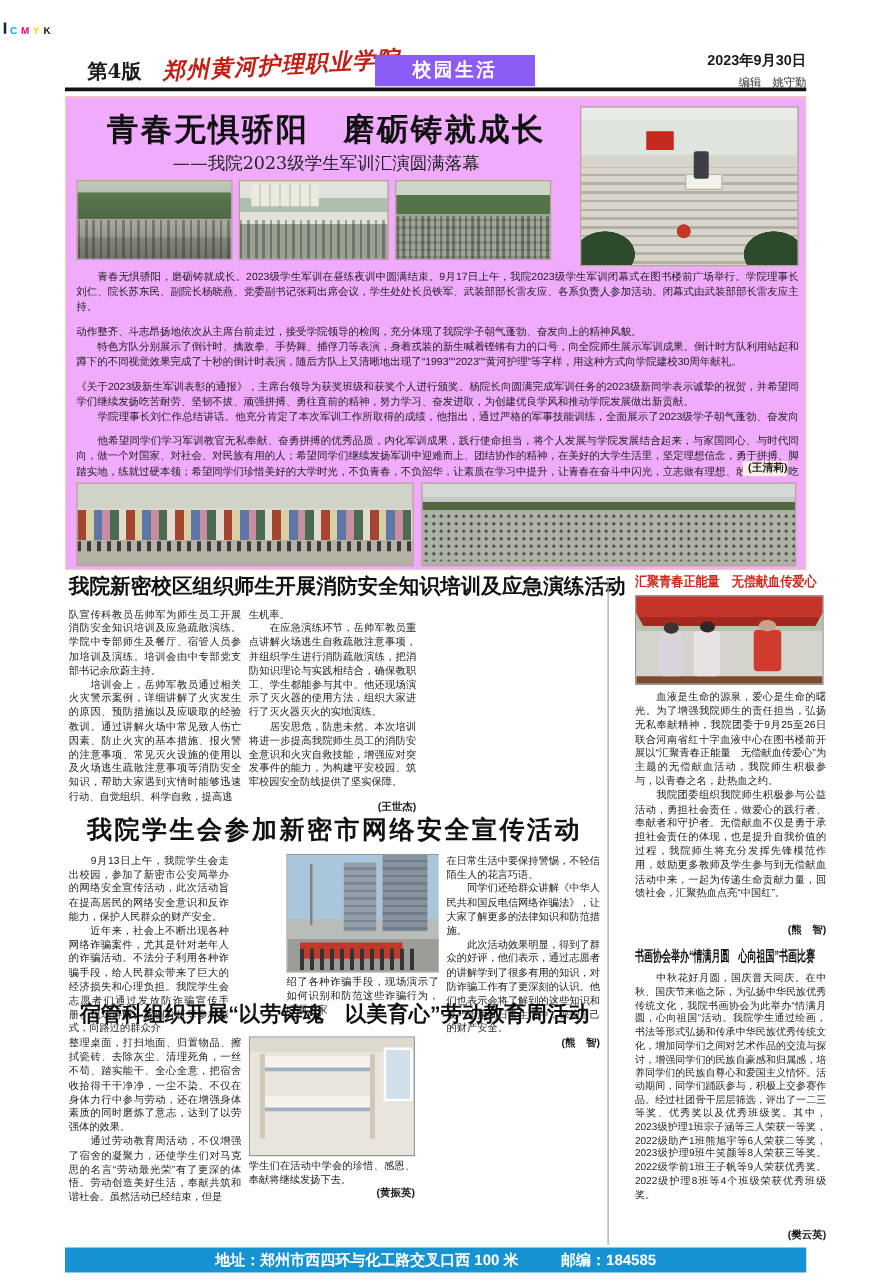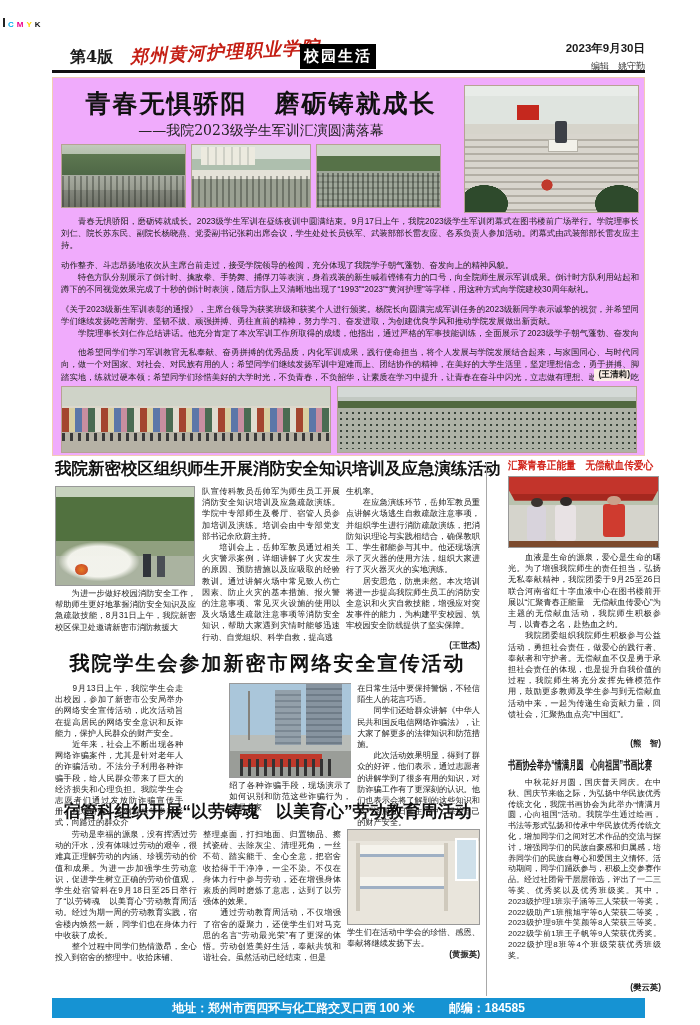--- a/index.html
+++ b/index.html
@@ -6,22 +6,22 @@
   #page{position:relative;width:700px;height:1025px;background:#fff;overflow:hidden;
         font-family:"Liberation Sans",sans-serif;color:#1a1a1a;}
   
   .cmyk{position:absolute;left:3px;top:2px;font-size:8px;font-weight:bold;letter-spacing:3px;margin-top:16px;}
   .cmyk .bar{display:inline-block;width:2px;height:9px;background:#222;margin-right:3px;}
   .c-c{color:#00aeef}.c-m{color:#ec008c}.c-y{color:#ffd400}.c-k{color:#111}
   
   .m-page{position:absolute;left:70px;top:47px;font-size:16px;font-weight:bold;font-family:"DejaVu Serif",serif;}
   .m-school{position:absolute;left:130px;top:40px;font-size:18px;font-weight:bold;font-style:italic;
             color:#c41e14;font-family:"DejaVu Serif",serif;transform:rotate(-3deg);letter-spacing:1px;}
-  .m-section{position:absolute;left:300px;top:44px;background:#000000;color:#fff;font-size:15px;
-             font-weight:bold;padding:3px 4px;letter-spacing:2px;}
+  .m-section{position:absolute;left:300px;top:44px;background:#8b5cf6;color:#fff;font-size:15px;
+             font-weight:bold;padding:3px 30px;letter-spacing:2px;}
   .m-date{position:absolute;right:55px;top:41px;width:160px;text-align:right;}
   .m-date .d1{font-size:11.5px;font-weight:bold;}
   .m-date .d2{font-size:9px;margin-top:4px;color:#333;}
   .m-rule{position:absolute;left:52px;top:70px;width:593px;height:3px;background:#111;}
   
   .lead{position:absolute;left:52px;top:77px;width:593px;height:379px;background:#f0abfc;
         border:1px solid #f2cbb4;box-sizing:border-box;}
   .lead-head{position:absolute;left:8px;top:9px;width:400px;text-align:center;font-family:"DejaVu Serif",serif;
              font-size:25px;font-weight:bold;letter-spacing:2px;color:#111;}
   .lead-sub{position:absolute;left:8px;top:44px;width:400px;text-align:center;font-family:"DejaVu Serif",serif;
@@ -165,29 +165,20 @@
         </div>
       <div class="ph ph-field" style="width:300px;height:67px;">
           <div class="dots"></div>
         </div>
     </div>
   </div>
 
   <div class="art2">
     <div class="art-head">我院新密校区组织师生开展消防安全知识培训及应急演练活动</div>
     <div class="art-row">
-      <div class="acol" style="width:141px;">
-        <div class="ph ph-firedrill">
-          <div class="smoke"></div>
-          <div class="flame"></div>
-          <div class="figA"></div>
-          <div class="figB"></div>
-        </div>
-        <div class="newsbody dense" style="height:60px;overflow:hidden;margin-top:2px;">　　为进一步做好校园消防安全工作，帮助师生更好地掌握消防安全知识及应急疏散技能，8月31日上午，我院新密校区保卫处邀请新密市消防救援大</div>
-      </div>
       <div class="acol newsbody dense" style="width:138px;height:166px;">队宣传科教员岳帅军为师生员工开展消防安全知识培训及应急疏散演练。学院中专部师生及餐厅、宿管人员参加培训及演练。培训会由中专部党支部书记余欣蔚主持。
 　　培训会上，岳帅军教员通过相关火灾警示案例，详细讲解了火灾发生的原因、预防措施以及应吸取的经验教训。通过讲解火场中常见致人伤亡因素、防止火灾的基本措施、报火警的注意事项、常见灭火设施的使用以及火场逃生疏散注意事项等消防安全知识，帮助大家遇到灾情时能够迅速行动、自觉组织、科学自救，提高逃</div>
       <div class="acol" style="width:134px;">
         <div class="newsbody dense" style="height:154px;overflow:hidden;">生机率。
 　　在应急演练环节，岳帅军教员重点讲解火场逃生自救疏散注意事项，并组织学生进行消防疏散演练，把消防知识理论与实践相结合，确保教职工、学生都能参与其中。他还现场演示了灭火器的使用方法，组织大家进行了灭火器灭火的实地演练。
 　　居安思危，防患未然。本次培训将进一步提高我院师生员工的消防安全意识和火灾自救技能，增强应对突发事件的能力，为构建平安校园、筑牢校园安全防线提供了坚实保障。</div>
         <div class="byline">(王世杰)</div>
       </div>
     </div>
   </div>
@@ -212,22 +203,20 @@
 　　同学们还给群众讲解《中华人民共和国反电信网络诈骗法》，让大家了解更多的法律知识和防范措施。
 　　此次活动效果明显，得到了群众的好评，他们表示，通过志愿者的讲解学到了很多有用的知识，对防诈骗工作有了更深刻的认识。他们也表示会将了解到的这些知识和技巧运用到日常生活中，保护自己的财产安全。</div>
         <div class="byline">(熊　智)</div>
       </div>
     </div>
   </div>
 
   <div class="art4">
     <div class="art-head" style="font-size:17px;">宿管科组织开展“以劳铸魂　以美育心”劳动教育周活动</div>
     <div class="art-row">
-      <div class="acol newsbody dense" style="width:142px;height:156px;">　　劳动是幸福的源泉，没有挥洒过劳动的汗水，没有体味过劳动的艰辛，很难真正理解劳动的内涵、珍视劳动的价值和成果。为进一步加强学生劳动意识，促进学生树立正确的劳动价值观，学生处宿管科在9月18日至25日举行了“以劳铸魂　以美育心”劳动教育周活动。经过为期一周的劳动教育实践，宿舍楼内焕然一新，同学们也在身体力行中收获了成长。
-　　整个过程中同学们热情激昂，全心投入到宿舍的整理中。收拾床铺、</div>
       <div class="acol newsbody dense" style="width:138px;height:156px;">整理桌面，打扫地面、归置物品、擦拭瓷砖、去除灰尘、清理死角，一丝不苟、踏实能干、全心全意，把宿舍收拾得干干净净，一尘不染。不仅在身体力行中参与劳动，还在增强身体素质的同时磨炼了意志，达到了以劳强体的效果。
 　　通过劳动教育周活动，不仅增强了宿舍的凝聚力，还使学生们对马克思的名言“劳动最光荣”有了更深的体悟。劳动创造美好生活，奉献共筑和谐社会。虽然活动已经结束，但是</div>
       <div class="acol" style="width:133px;">
         <div class="ph ph-dorm">
           <div class="bunkA"></div>
           <div class="bunkB"></div>
           <div class="postA"></div>
           <div class="postB"></div>
           <div class="win"></div>
         </div>

